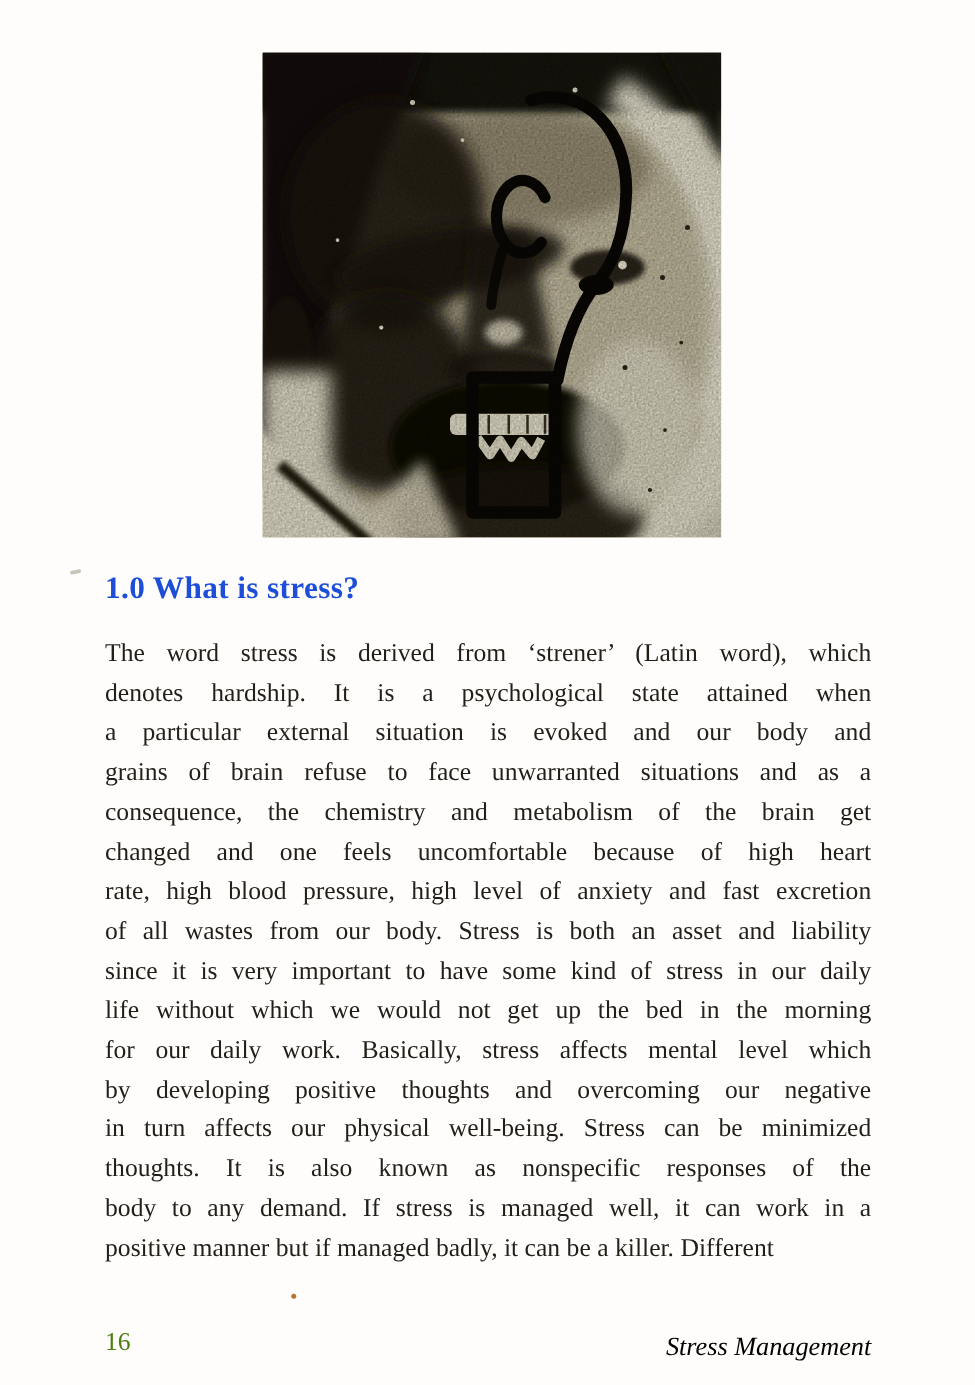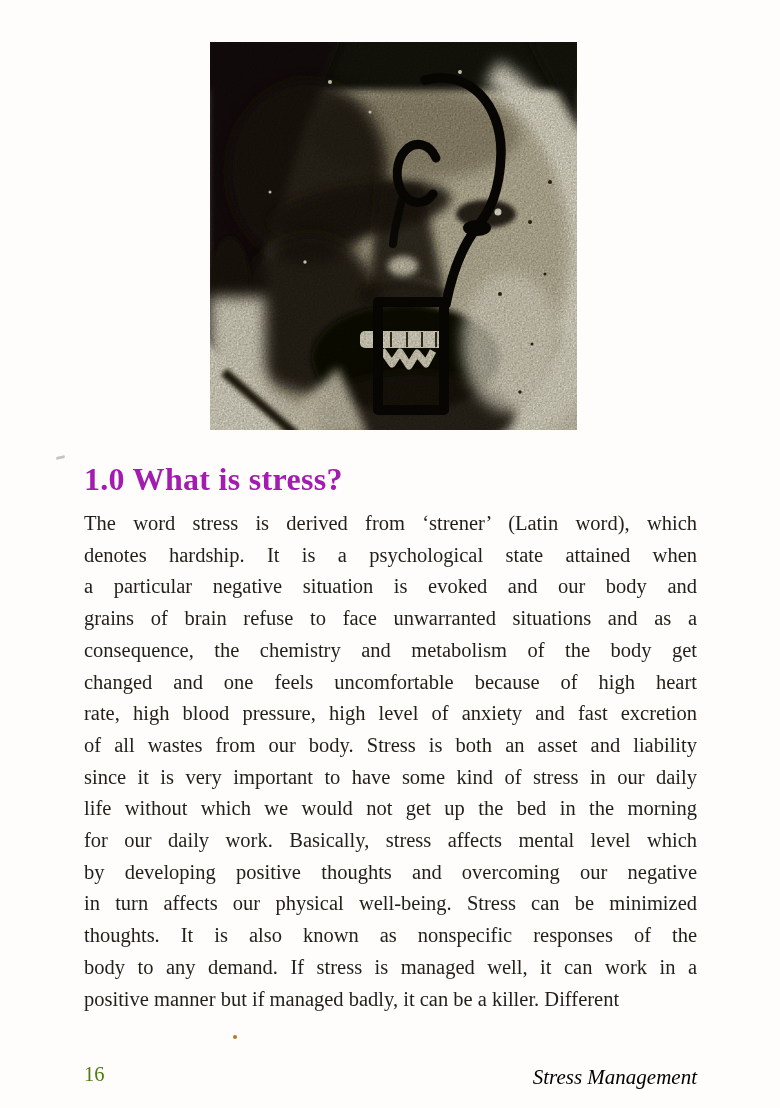--- a/index.html
+++ b/index.html
@@ -21,24 +21,24 @@
     overflow: hidden;
     background: #d9d3bd;
   }
   .figure svg { display: block; }
 
   
   .heading {
     position: absolute;
     left: 84px; top: 440px;
     width: 613px;
-    font-size: 32px;
+    font-size: 25px;
     font-weight: 700;
     letter-spacing: 0.3px;
-    color: #a21caf;
+    color: #1d4ed8;
   }
 
   
   .body-text {
     position: absolute;
     left: 84px; top: 508px;
     width: 613px;
     font-size: 20.5px;
     line-height: 31.7px;
     color: #221f19;
@@ -176,23 +176,23 @@
     </svg>
   </div>
 
   <div class="artifact-dash"></div>
 
   <h1 class="heading">1.0 What is stress?</h1>
 
   <div class="body-text">
       <div class="tline">The word stress is derived from ‘strener’ (Latin word), which</div>
       <div class="tline">denotes hardship. It is a psychological state attained when</div>
-      <div class="tline">a particular negative situation is evoked and our body and</div>
+      <div class="tline">a particular external situation is evoked and our body and</div>
       <div class="tline">grains of brain refuse to face unwarranted situations and as a</div>
-      <div class="tline">consequence, the chemistry and metabolism of the body get</div>
+      <div class="tline">consequence, the chemistry and metabolism of the brain get</div>
       <div class="tline">changed and one feels uncomfortable because of high heart</div>
       <div class="tline">rate, high blood pressure, high level of anxiety and fast excretion</div>
       <div class="tline">of all wastes from our body. Stress is both an asset and liability</div>
       <div class="tline">since it is very important to have some kind of stress in our daily</div>
       <div class="tline">life without which we would not get up the bed in the morning</div>
       <div class="tline">for our daily work. Basically, stress affects mental level which</div>
       <div class="tline">by developing positive thoughts and overcoming our negative</div>
       <div class="tline">in turn affects our physical well-being. Stress can be minimized</div>
       <div class="tline">thoughts. It is also known as nonspecific responses of the</div>
       <div class="tline">body to any demand. If stress is managed well, it can work in a</div>

